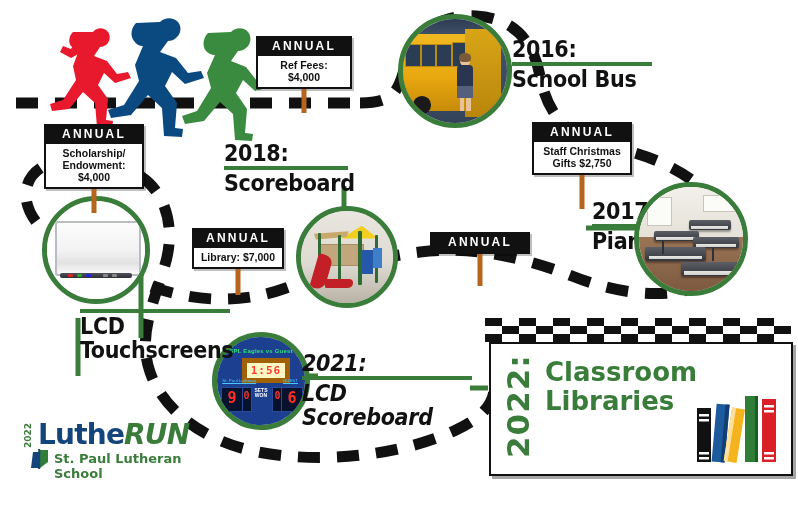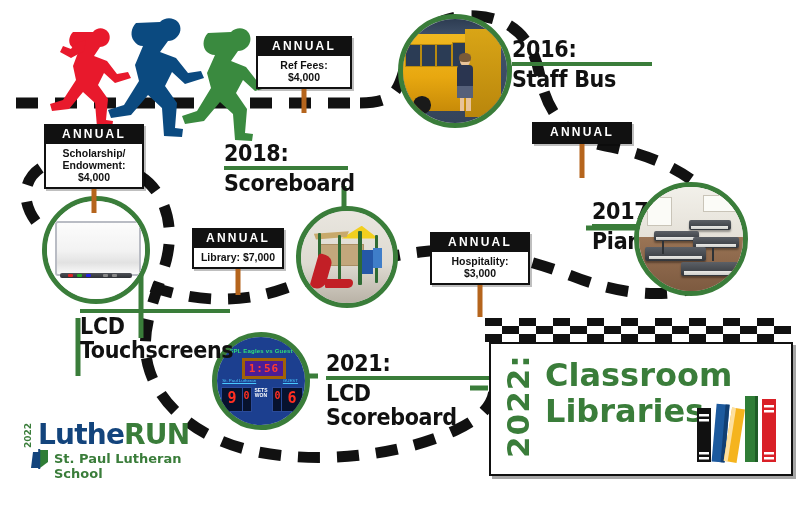--- a/index.html
+++ b/index.html
@@ -103,21 +103,21 @@
   }
   .lcd-tray{position:absolute;left:13%;top:73%;width:74%;height:6%;
     background:linear-gradient(180deg,#4e5157,#2e3136);border-radius:2px;}
   .lcd-dot{position:absolute;top:30%;width:5px;height:3px;border-radius:1px;}
 
   
   .sb-bg{background:#1c3f8f;}
   .sb-title{position:absolute;left:0;top:13%;width:100%;text-align:center;
     color:#30e07a;font-size:6px;font-weight:bold;letter-spacing:.2px;}
   .sb-clockbox{position:absolute;left:28%;top:24%;width:44%;height:17%;
-    background:#4c1d95;border:3px solid #a16207;}
+    background:#fef9c3;border:5px solid #a16207;}
   .sb-clock{position:absolute;left:0;top:8%;width:100%;text-align:center;
     color:#ff3b2f;font-size:11px;font-weight:bold;
     font-family:"DejaVu Sans Mono", monospace;letter-spacing:1px;}
   .sb-team{position:absolute;top:47%;font-size:4.4px;color:#49c8ff;text-decoration:underline;}
   .sb-scorebox{position:absolute;top:57%;height:26%;background:#07122e;border:1px solid #2a4a9a;}
   .sb-num{position:absolute;top:2%;width:100%;text-align:center;
     color:#ff2f22;font-weight:bold;font-family:"DejaVu Sans Mono", monospace;}
   .sb-sets{position:absolute;left:37%;top:58%;width:26%;text-align:center;
     color:#fff;font-size:5px;font-weight:bold;line-height:1.0;}
 
@@ -130,37 +130,37 @@
   }
   #flag{position:absolute;left:-4px;top:-24px;width:306px;height:24px;z-index:47;}
   .vert2022{
     position:absolute;left:14px;top:14px;height:102px;
     writing-mode:vertical-rl;transform:rotate(180deg);
     color:#3a7d3a;font-weight:bold;font-size:31px;letter-spacing:1px;
     font-family:"DejaVu Sans", sans-serif;line-height:1;
   }
   .lib-ttl{
     position:absolute;left:56px;top:16px;width:190px;
-    color:#3a7d3a;font-weight:bold;font-size:32px;line-height:1.12;
+    color:#3a7d3a;font-weight:bold;font-size:26px;line-height:1.12;
     font-family:"DejaVu Sans", sans-serif;white-space:pre-line;
   }
   #books{position:absolute;right:10px;bottom:6px;width:84px;height:84px;}
 
   
   #logo{position:absolute;left:24px;top:420px;width:180px;height:58px;z-index:46;}
   .logo-year{
     position:absolute;left:0;top:2px;height:26px;
     writing-mode:vertical-rl;transform:rotate(180deg);
     color:#3a7d3a;font-weight:bold;font-size:9px;letter-spacing:0px;
     font-family:"DejaVu Sans", sans-serif;line-height:1;
   }
   .logo-word{position:absolute;left:14px;top:-2px;font-weight:bold;font-size:28px;
     font-family:"DejaVu Sans", sans-serif;letter-spacing:-0.8px;}
   .logo-a{color:#13447c;}
-  .logo-b{color:#3a7d3a;}
+  .logo-b{color:#3a7d3a;font-style:italic;}
   .logo-sub{position:absolute;left:30px;top:31px;color:#3a7d3a;
     font-weight:bold;font-size:13px;font-family:"DejaVu Sans", sans-serif;}
   #logomark{position:absolute;left:6px;top:28px;width:22px;height:22px;}
 </style>
 </head>
 <body>
 
 <div id="stage">
 
   <svg class="layer" viewBox="0 0 798 507">
@@ -313,42 +313,42 @@
         <div class="sb-num" style="font-size:15px;">6</div>
       </div>
       <div class="sb-sets">SETS
 WON</div>
     </div>
   </div>
 
   <div class="yearlabel" style="left:512px;top:38px;width:140px;">
     <div class="yr">2016:</div>
     <div class="rule"></div>
-    <div class="ttl">Staff Bus</div>
+    <div class="ttl">School Bus</div>
   </div>
 
   <div class="yearlabel" style="left:592px;top:200px;width:120px;z-index:30;">
     <div class="yr">2017:</div>
     <div class="rule"></div>
     <div class="ttl">Piano Lab</div>
   </div>
 
   <div class="yearlabel" style="left:224px;top:142px;width:124px;">
     <div class="yr">2018:</div>
     <div class="rule"></div>
     <div class="ttl">Scoreboard</div>
   </div>
 
   <div class="yearlabel" style="left:80px;top:308px;width:150px;">
     <div class="rule"></div>
     <div class="ttl">LCD
 Touchscreens</div>
   </div>
 
-  <div class="yearlabel" style="left:326px;top:352px;width:170px;">
+  <div class="yearlabel" style="left:302px;top:352px;width:170px;font-style:italic;">
     <div class="yr">2021:</div>
     <div class="rule"></div>
     <div class="ttl">LCD Scoreboard</div>
   </div>
 
   <div class="sign" style="left:256px;top:36px;width:96px;">
     <div class="board">
       <div class="hdr">ANNUAL</div>
       <div class="body">Ref Fees: $4,000</div>
     </div>
@@ -368,28 +368,29 @@
     <div class="board">
       <div class="hdr">ANNUAL</div>
       <div class="body">Library: $7,000</div>
     </div>
     <div class="post" style="height:26px;"></div>
   </div>
 
   <div class="sign" style="left:430px;top:232px;width:100px;">
     <div class="board">
       <div class="hdr">ANNUAL</div>
-      <div class="body">Hospitality: $3,000</div>
     </div>
     <div class="post" style="height:32px;"></div>
   </div>
 
   <div class="sign" style="left:532px;top:122px;width:100px;">
     <div class="board">
       <div class="hdr">ANNUAL</div>
+      <div class="body">Staff Christmas
+Gifts $2,750</div>
     </div>
     <div class="post" style="height:34px;"></div>
   </div>
 
   <div id="panel2022">
     <svg id="flag" viewBox="0 0 306 24" preserveAspectRatio="none">
       <rect x="0" y="0" width="306" height="24" fill="#ffffff"></rect>
       <g fill="#111111">
         <rect x="0" y="0" width="17" height="8"></rect>
           <rect x="34" y="0" width="17" height="8"></rect>

